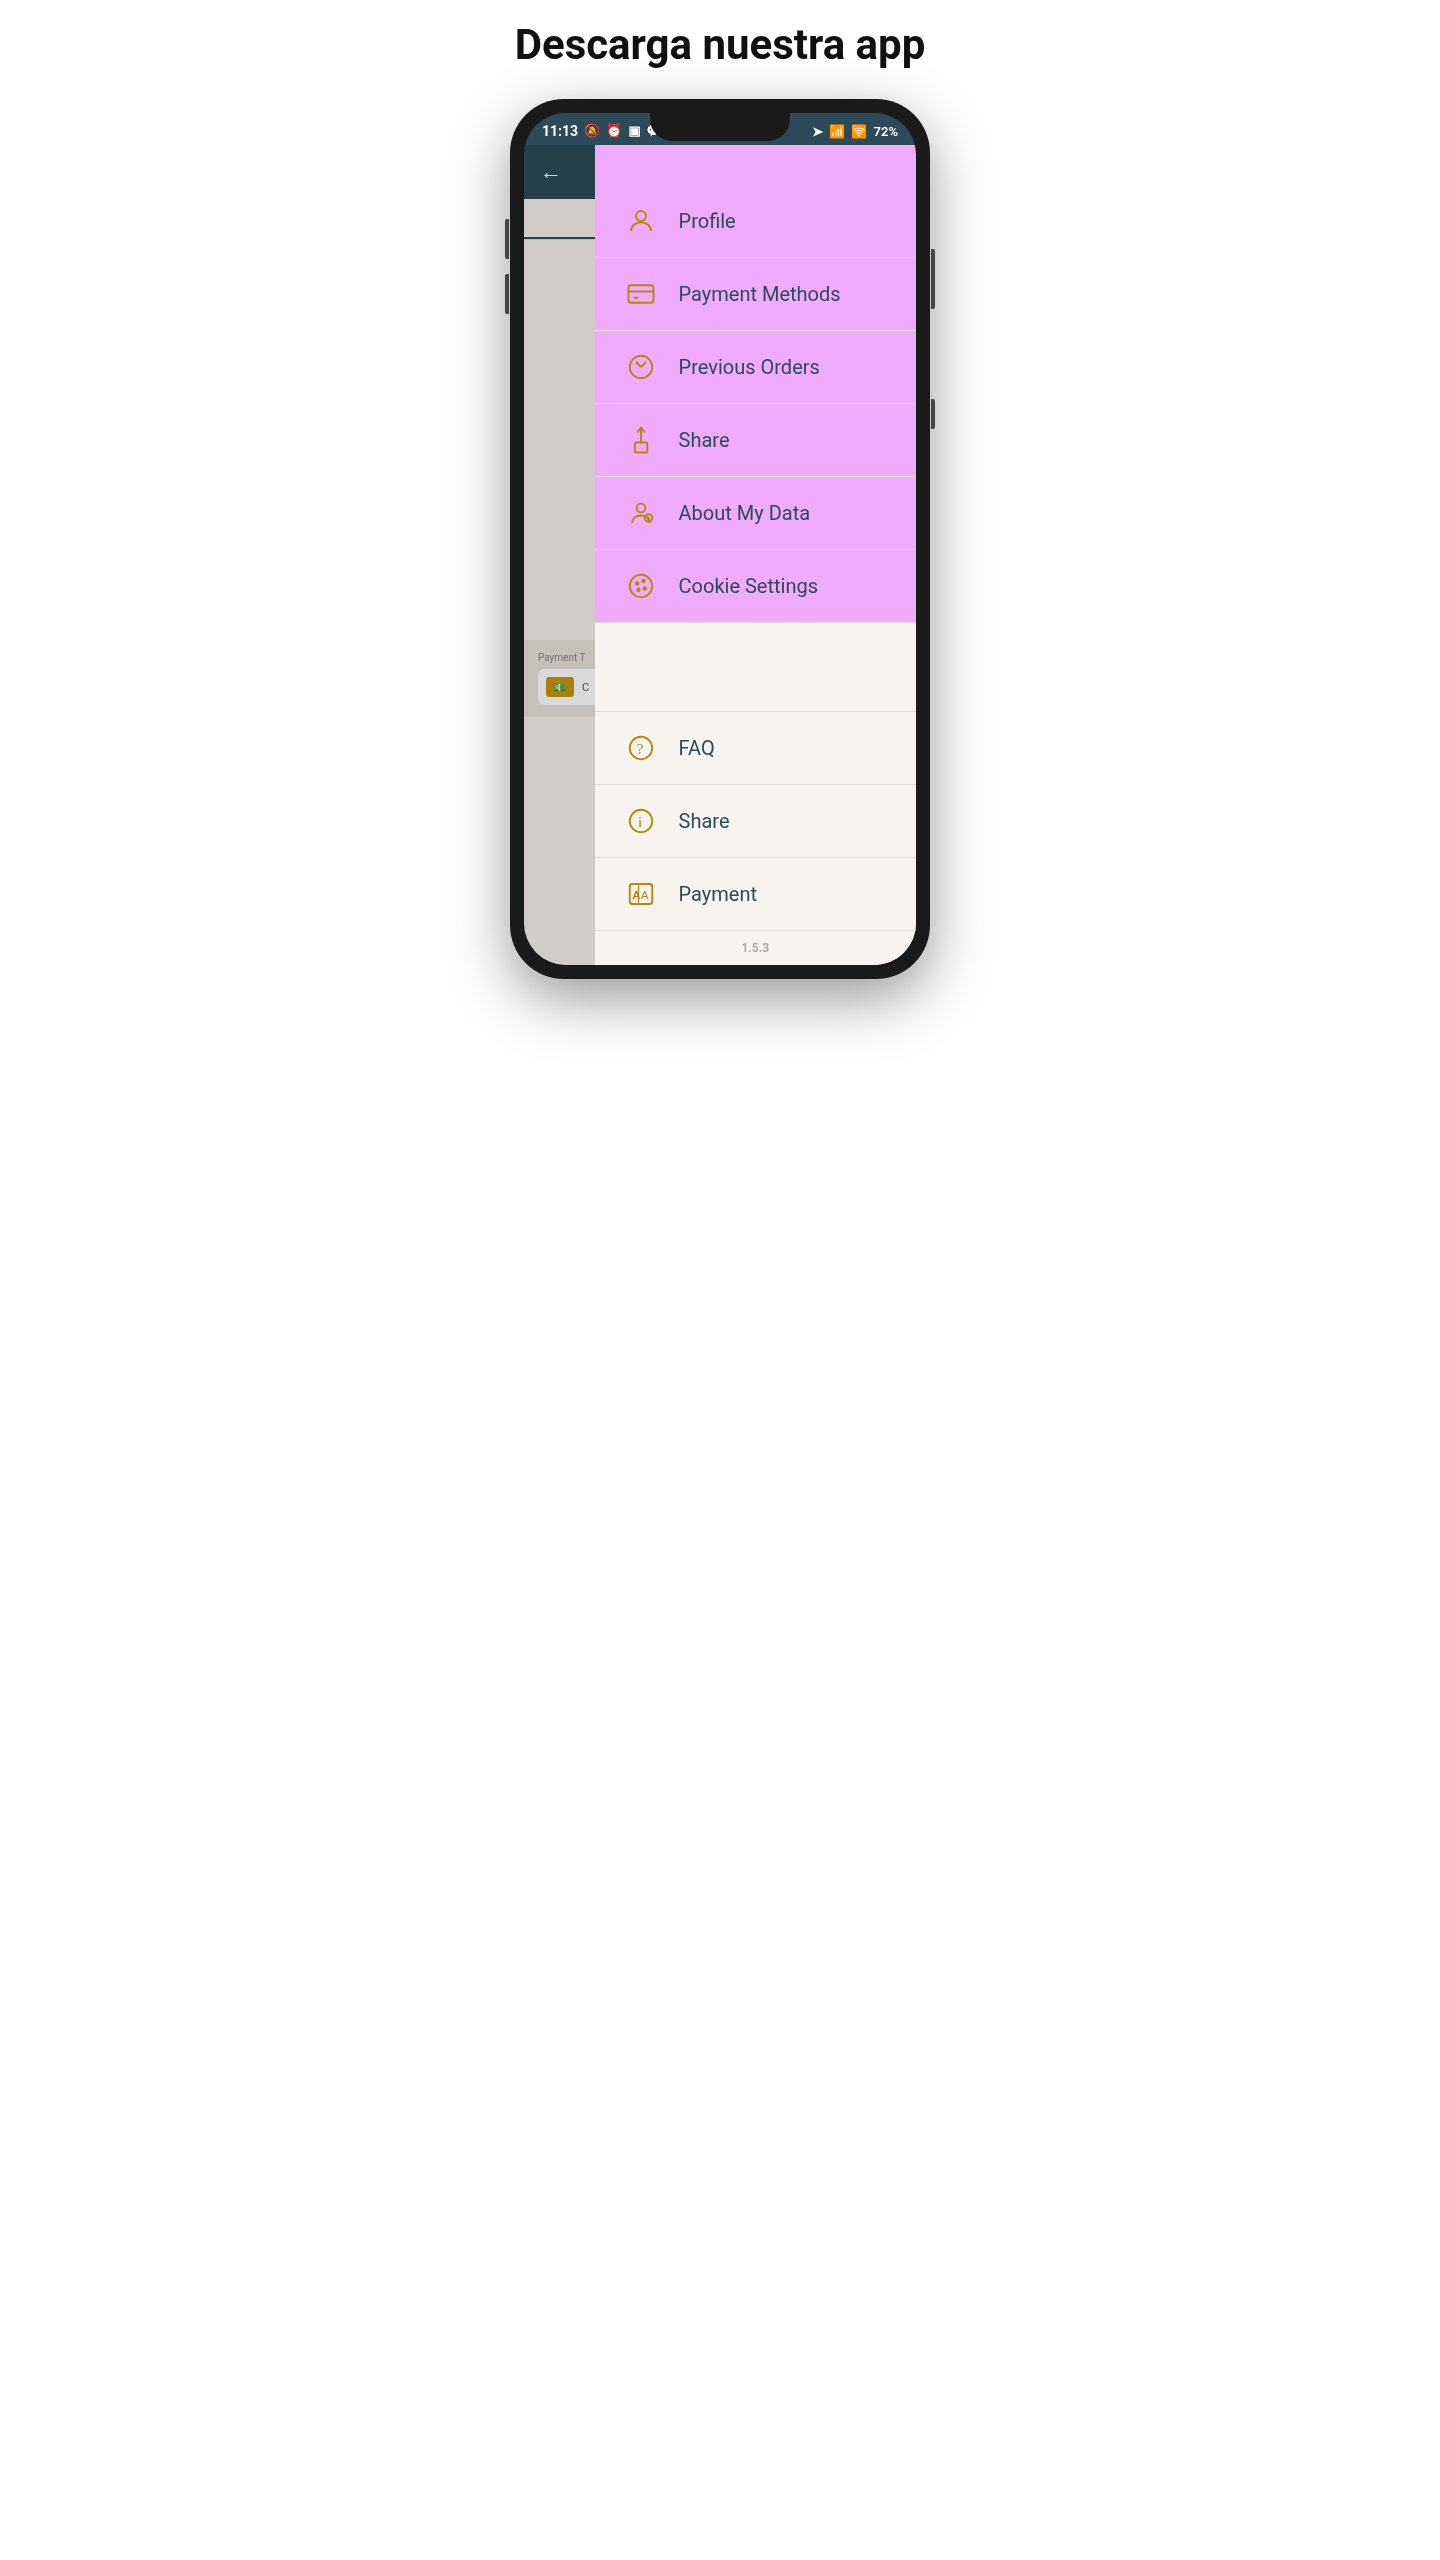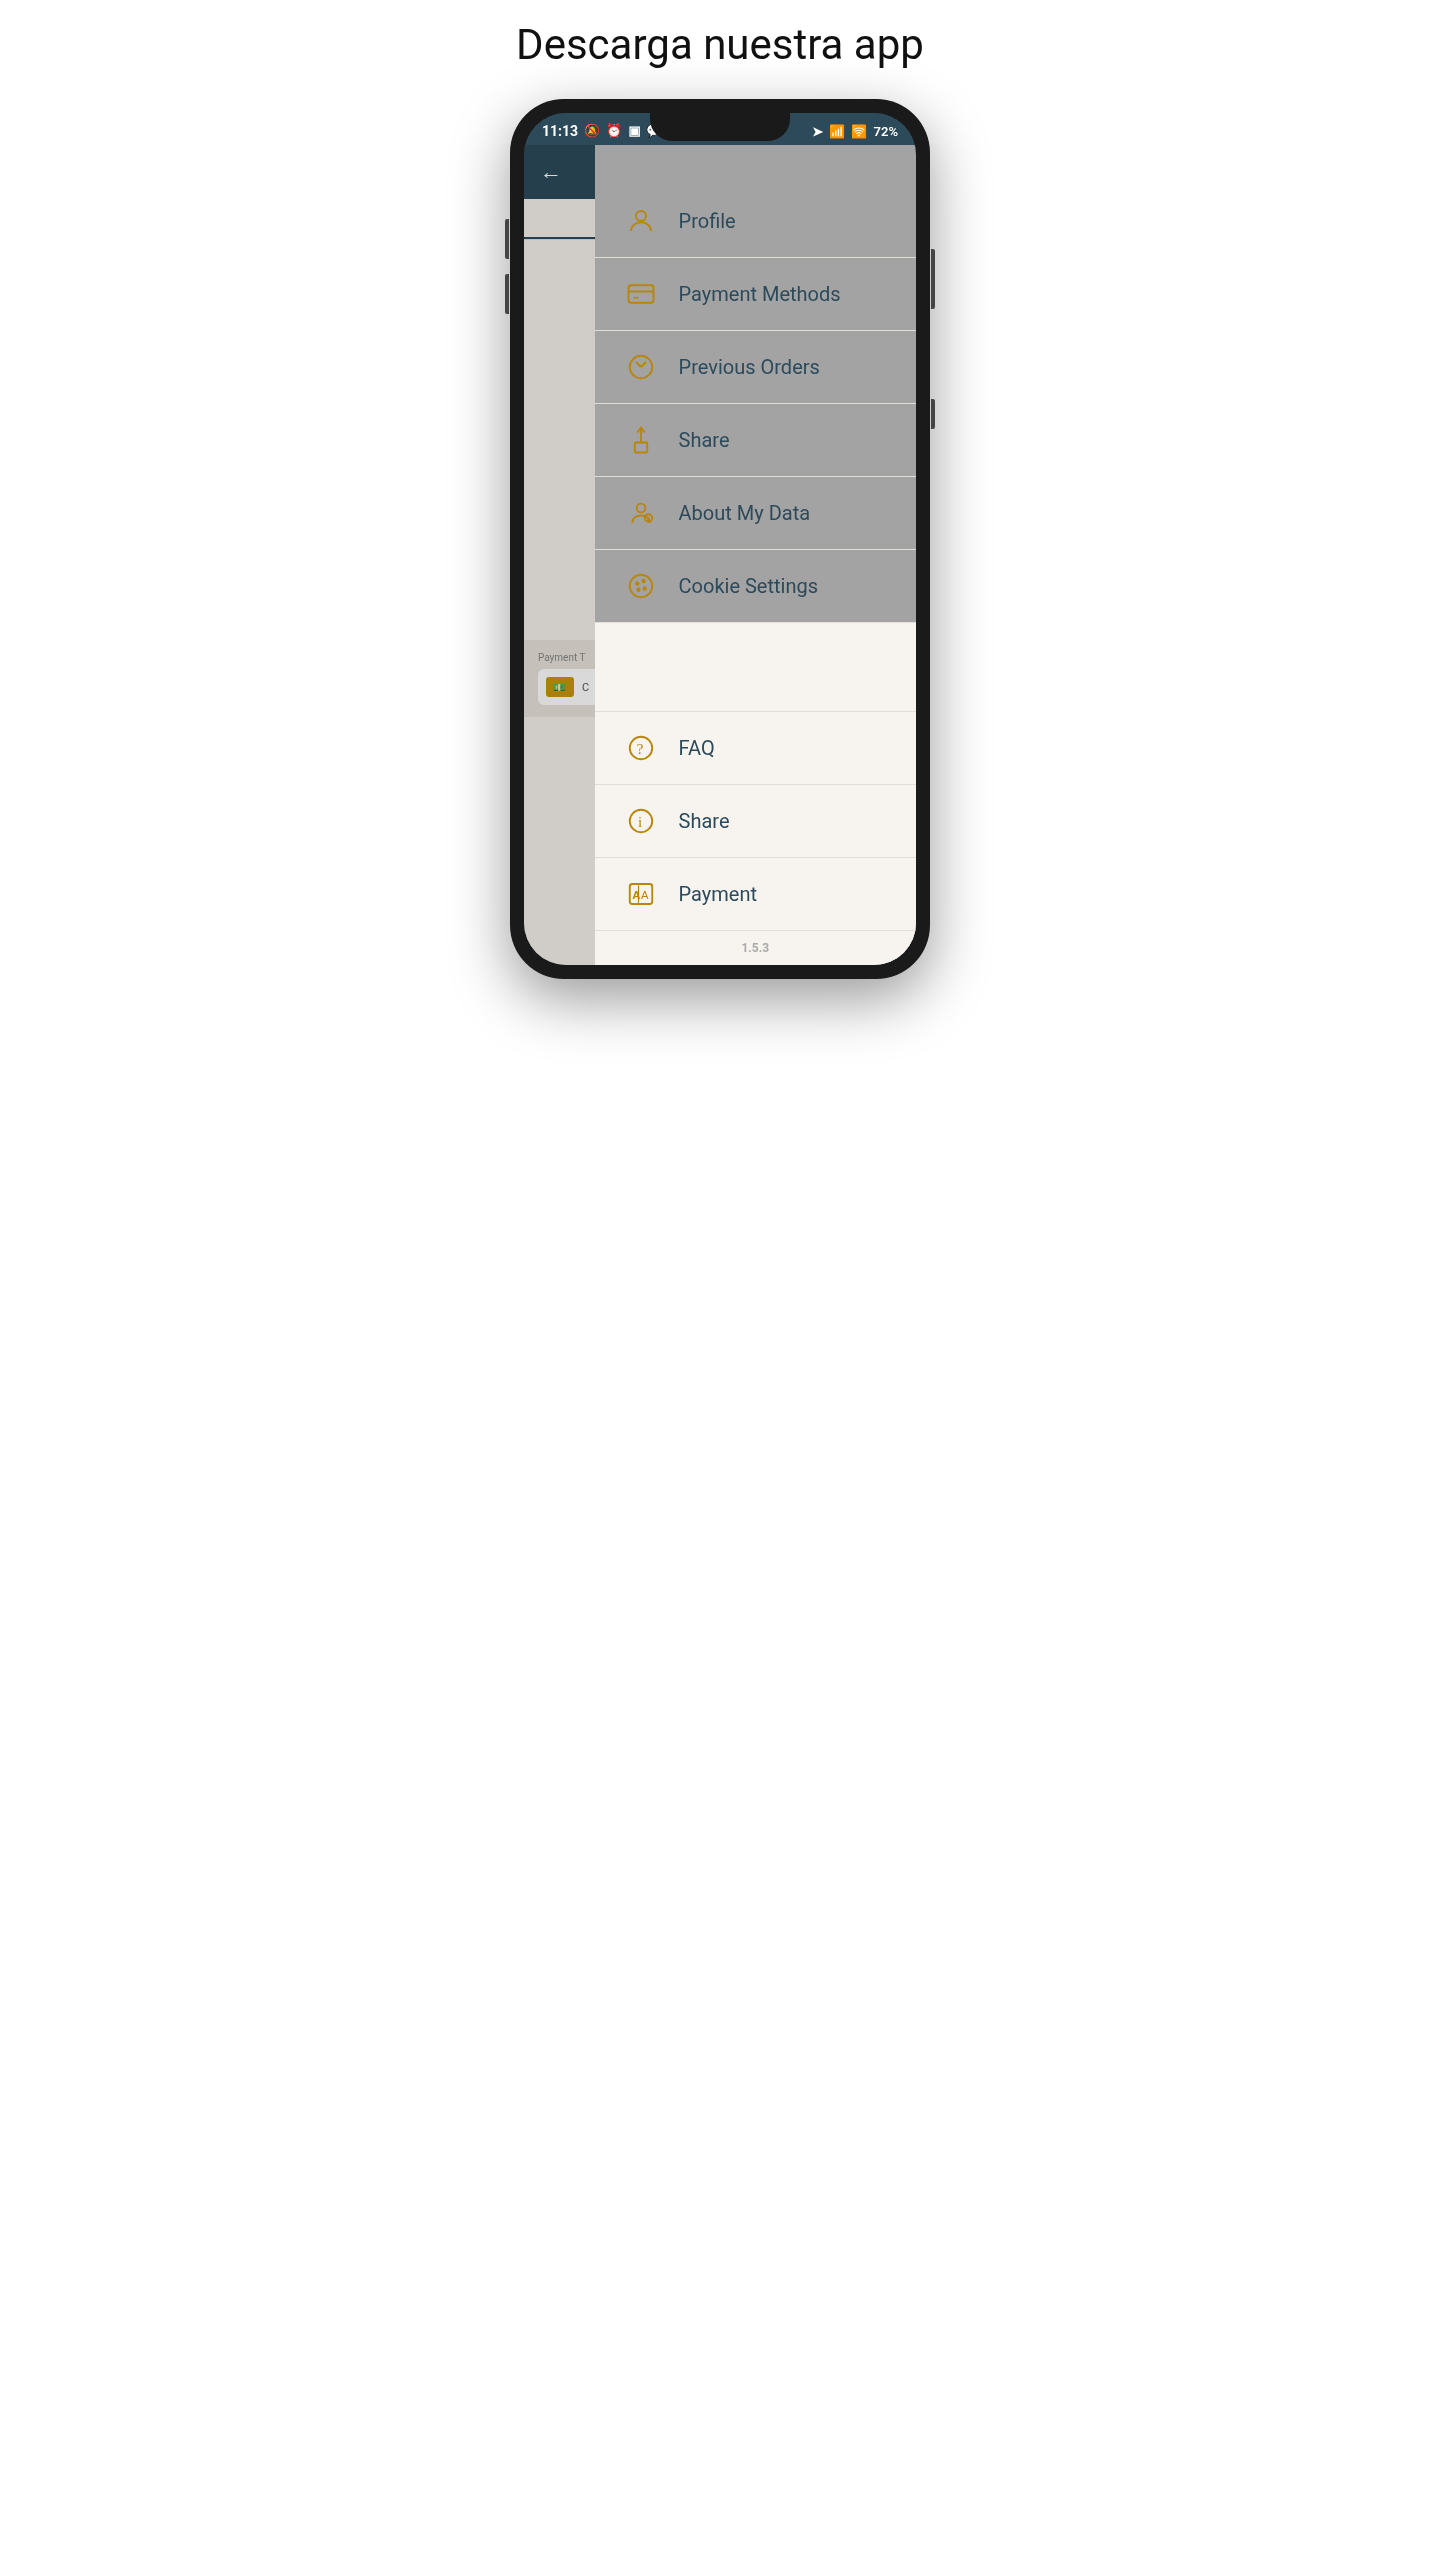--- a/index.html
+++ b/index.html
@@ -9,21 +9,21 @@
       display: flex;
       flex-direction: column;
       align-items: center;
       font-family: -apple-system, BlinkMacSystemFont, 'Segoe UI', Roboto, sans-serif;
       min-height: 100vh;
       padding: 20px 0 40px;
     }
 
     .page-title {
       font-size: 42px;
-      font-weight: 400;
+      font-weight: 700;
       color: #111;
       text-align: center;
       margin-bottom: 30px;
       padding: 0 20px;
     }
 
     .phone-wrapper {
       position: relative;
       width: 420px;
       background: #1a1a1a;
@@ -171,21 +171,21 @@
       z-index: 5;
     }
 
     
     .drawer {
       position: absolute;
       top: 0;
       right: 0;
       width: 82%;
       height: 100%;
-      background: #a3a3a3;
+      background: #f0abfc;
       z-index: 10;
       display: flex;
       flex-direction: column;
       overflow-y: auto;
     }
 
     .drawer-spacer-top {
       height: 40px;
     }
 

